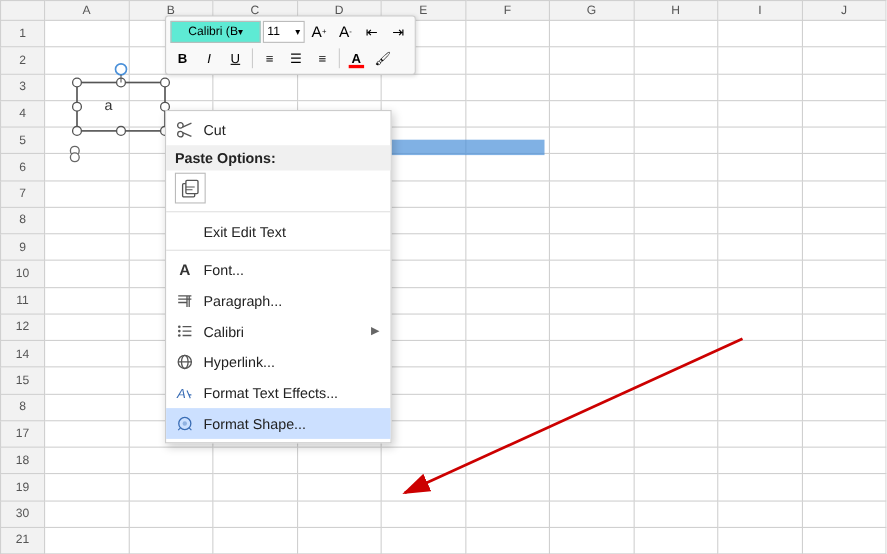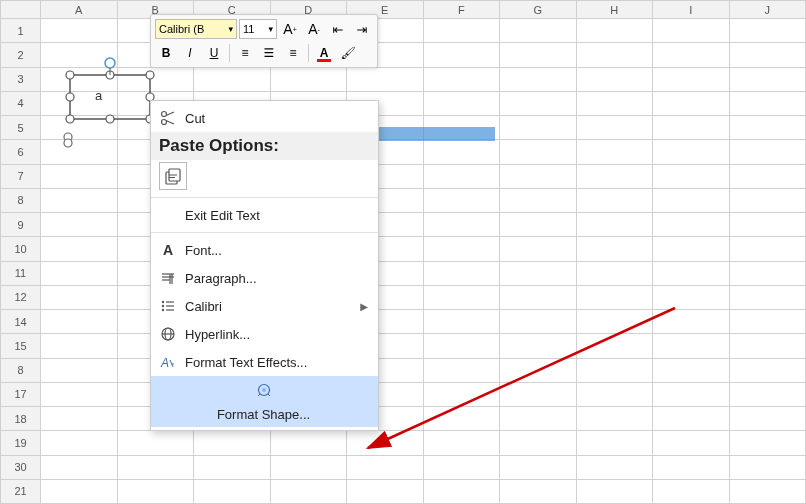--- a/index.html
+++ b/index.html
@@ -89,28 +89,28 @@
     }
 
     .toolbar-row2 {
       display: flex;
       align-items: center;
       gap: 2px;
     }
 
     .tb-font-name {
       border: 1px solid #bbb;
-      background: #fef9c3;
+      background: #5eead4;
       font-size: 11px;
       padding: 1px 3px;
       width: 82px;
       height: 20px;
       display: flex;
       align-items: center;
-      justify-content: space-between;
+      justify-content: center;
     }
 
     .tb-font-size {
       border: 1px solid #bbb;
       background: white;
       font-size: 11px;
       padding: 1px 3px;
       width: 38px;
       height: 20px;
       display: flex;
@@ -154,42 +154,41 @@
       right: 3px;
       height: 3px;
       background: red;
     }
 
     
     .context-menu {
       position: absolute;
       top: 100px;
       left: 150px;
-      width: 229px;
+      width: 206px;
       background: #fff;
       border: 1px solid #ccc;
       box-shadow: 2px 3px 8px rgba(0,0,0,0.2);
       z-index: 30;
       padding: 3px 0;
     }
 
     .menu-item {
       display: flex;
       align-items: center;
       padding: 5px 10px 5px 8px;
       cursor: pointer;
       font-size: 13px;
       color: #222;
       gap: 8px;
       position: relative;
     }
 
     .menu-item.highlighted {
       background: #cce0ff;
-      flex-direction: column;
     }
 
     .menu-icon {
       width: 18px;
       height: 18px;
       display: flex;
       align-items: center;
       justify-content: center;
       flex-shrink: 0;
       font-size: 14px;
@@ -210,21 +209,21 @@
       margin: 3px 0;
     }
 
     .paste-section {
       background: #f0f0f0;
       padding: 4px 8px;
     }
 
     .paste-title {
       font-weight: bold;
-      font-size: 17px;
+      font-size: 13px;
       color: #222;
     }
 
     .paste-icons-row {
       display: flex;
       gap: 4px;
       padding: 2px 8px 4px 8px;
     }
 
     .paste-icon-btn {

